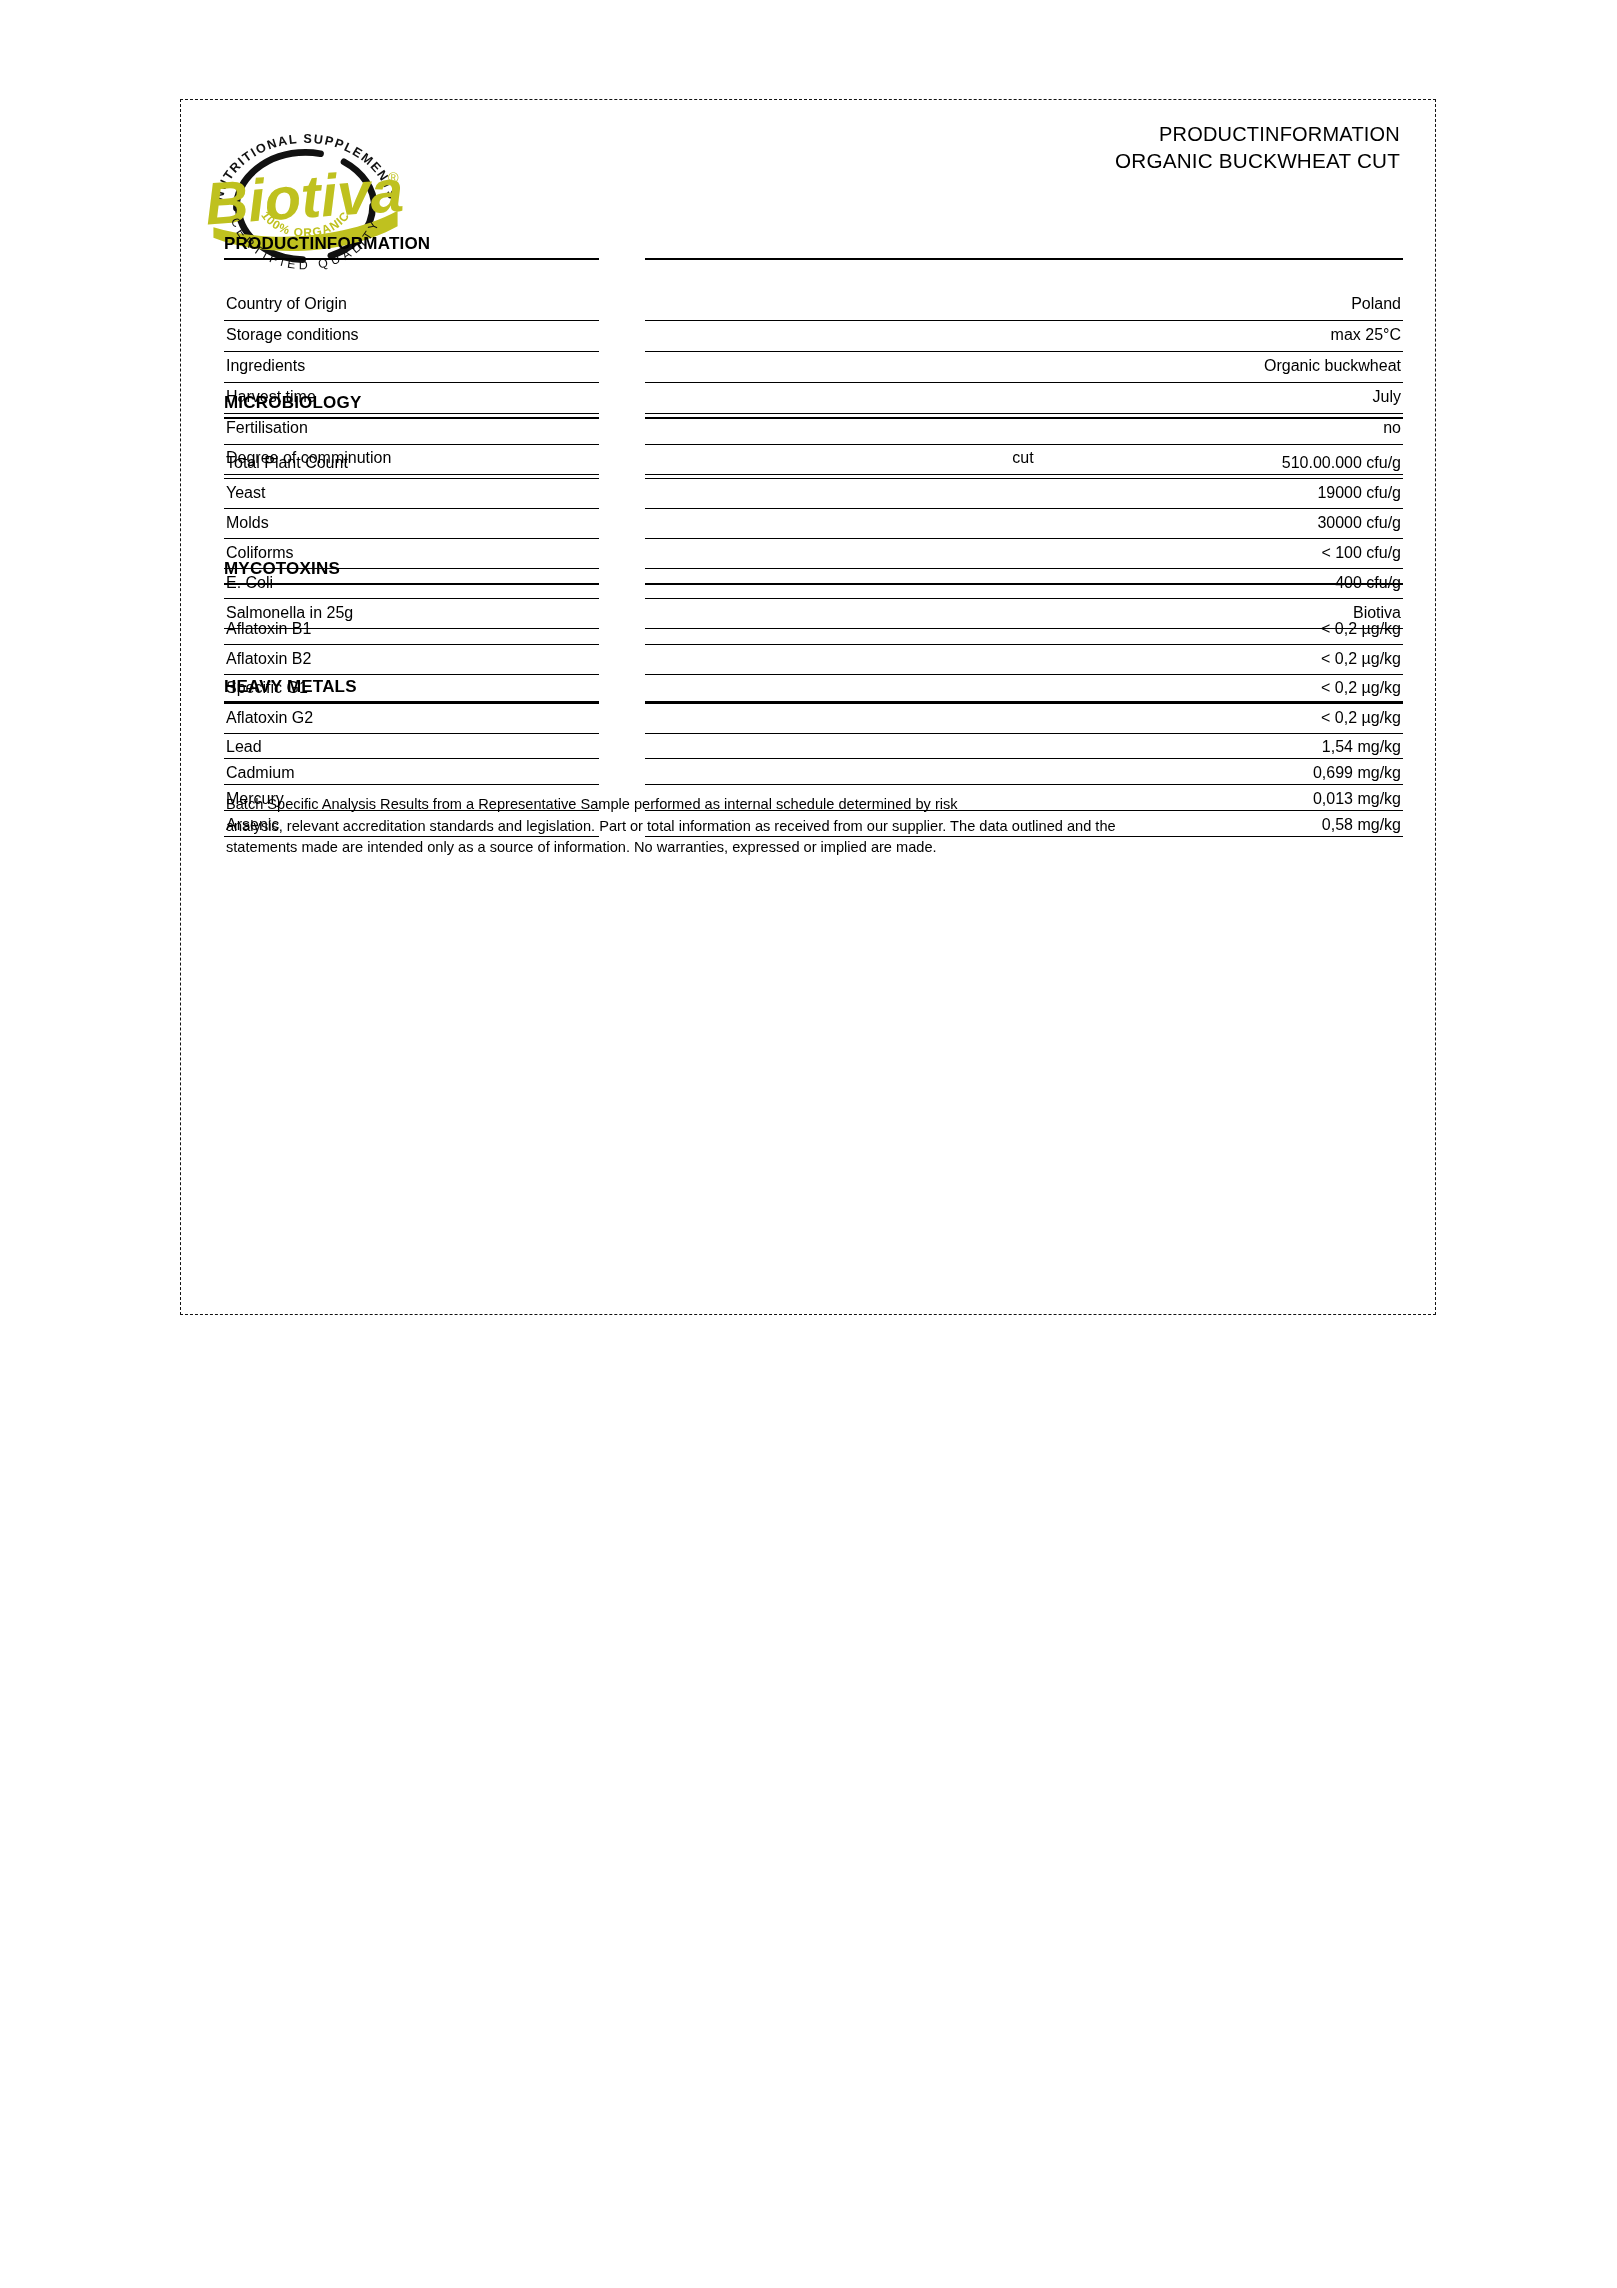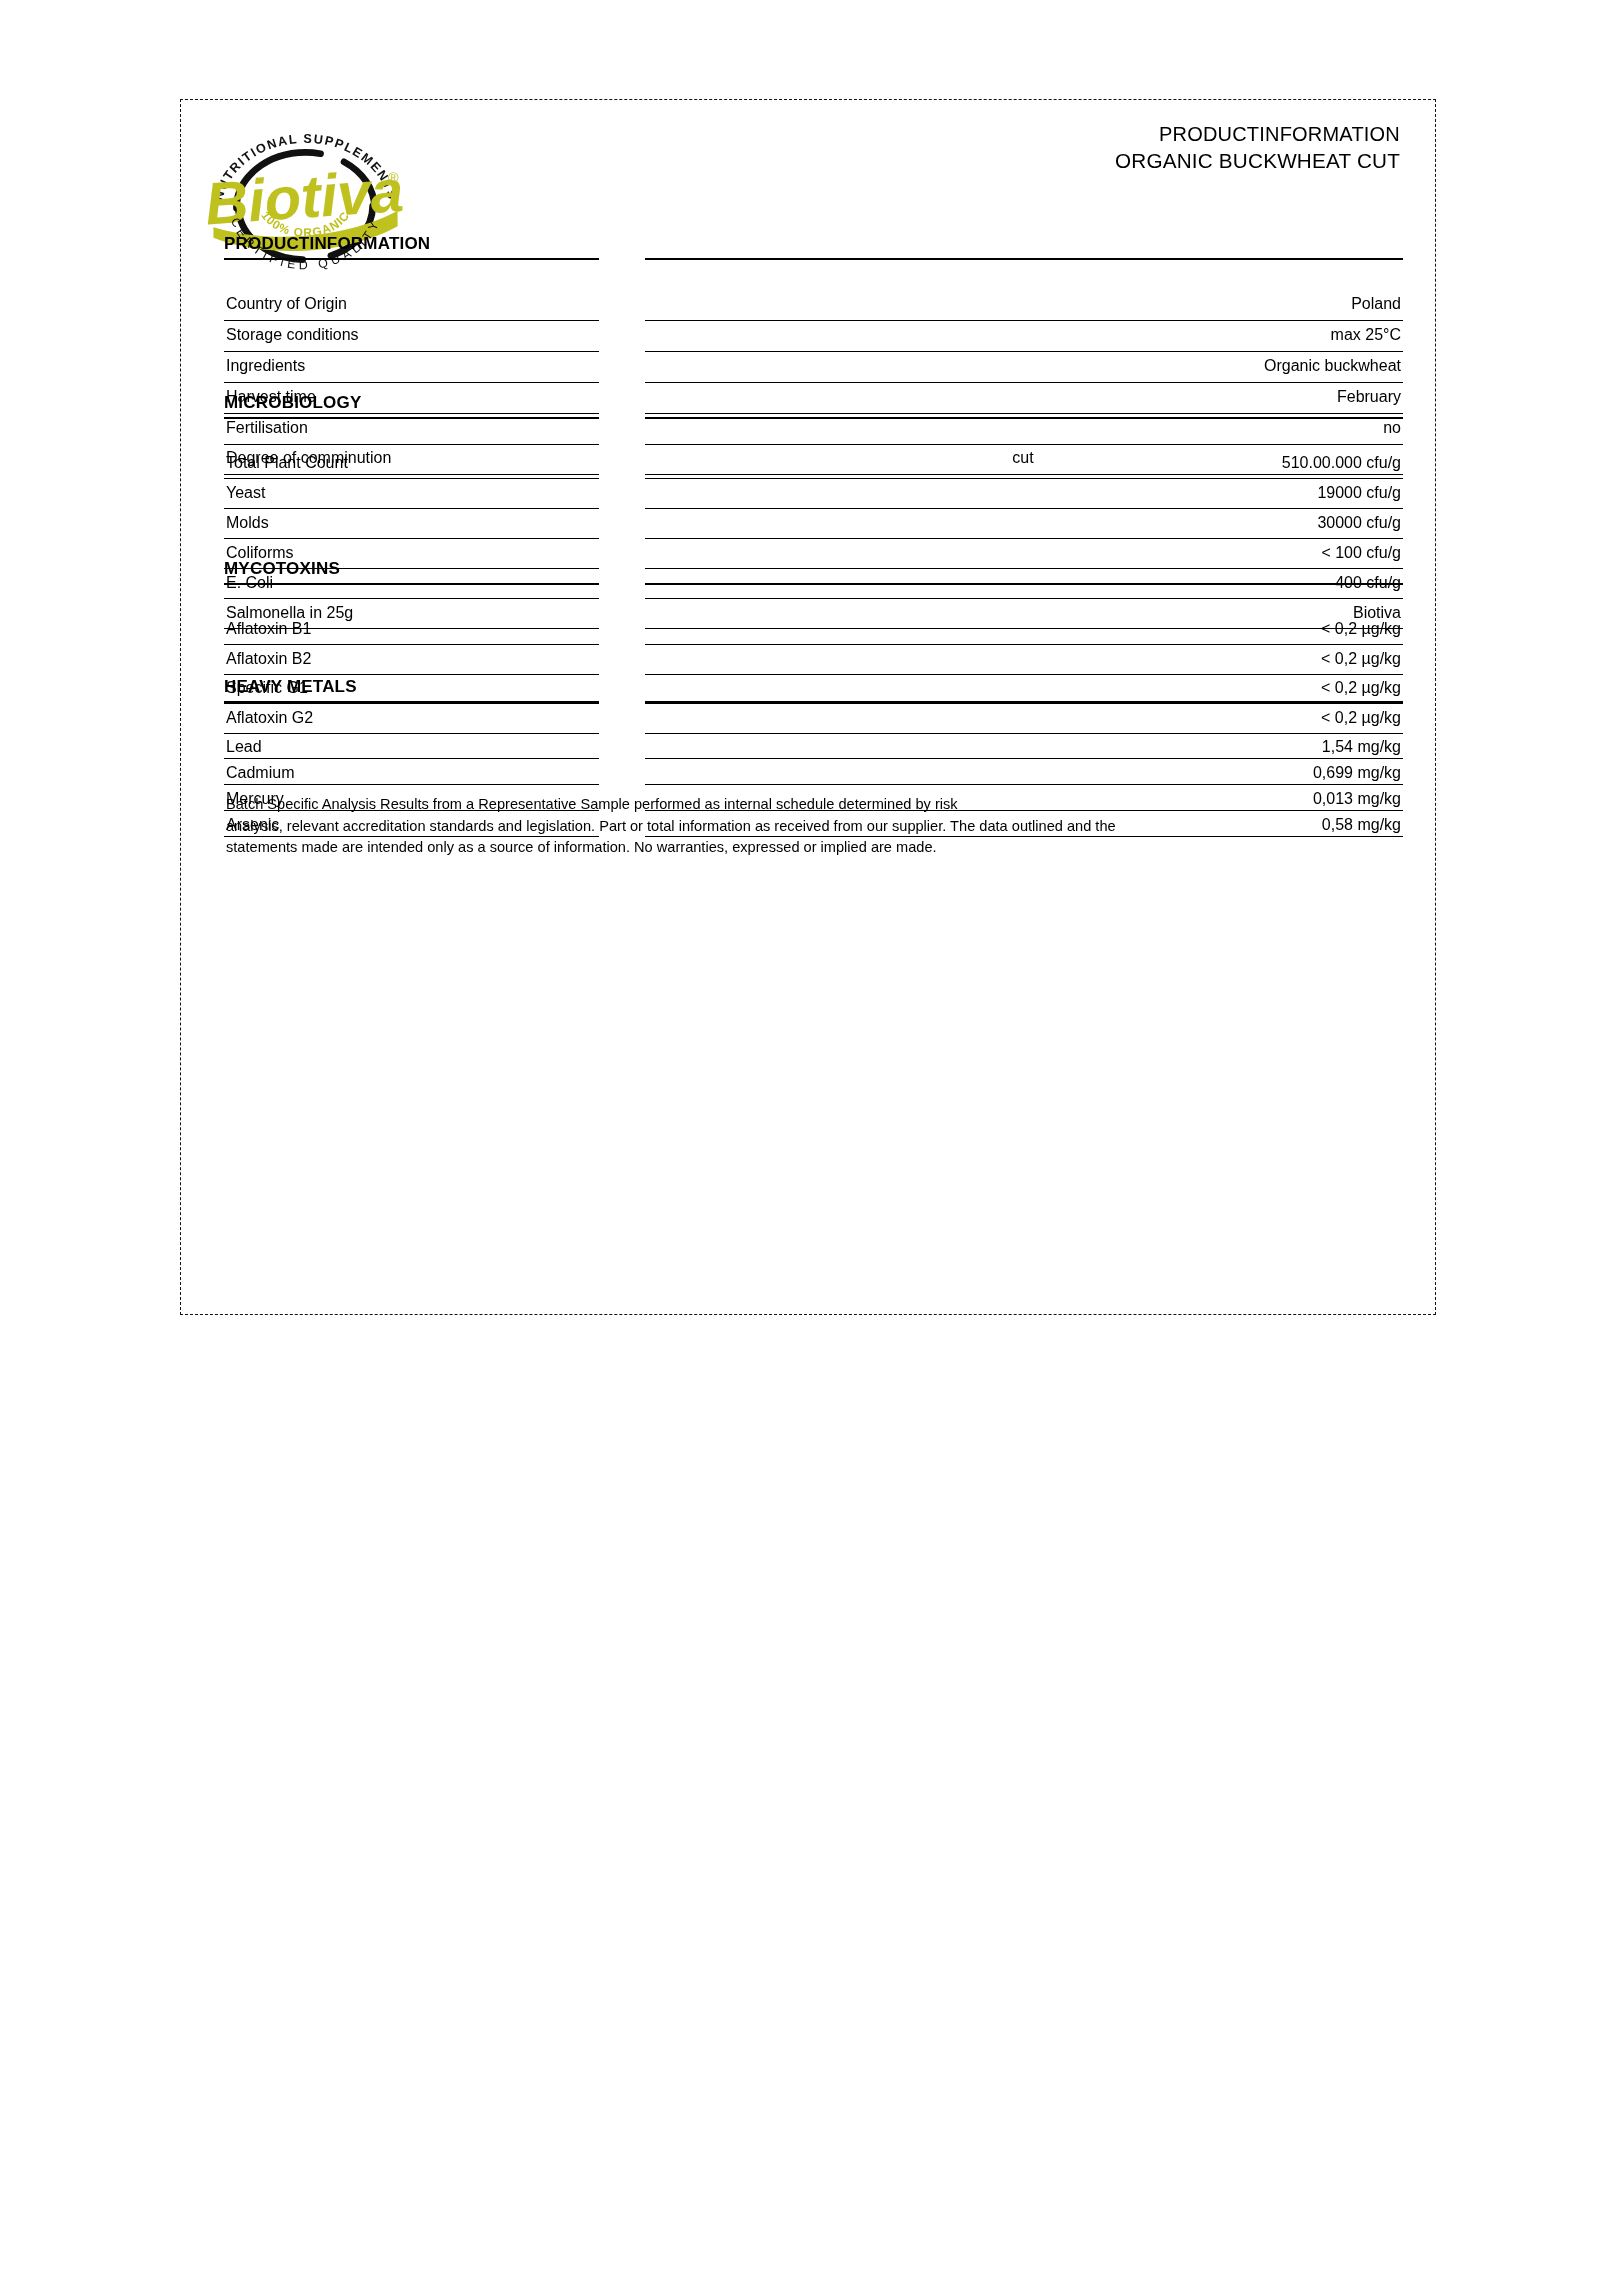--- a/index.html
+++ b/index.html
@@ -196,21 +196,21 @@
             <div class="underline-right" style="top: 28px;"></div>
           </div>
           <div class="row" style="position: absolute; left: 0px; width: 100%; top: 91px; height: 31px;">
             <div class="cell-label" style="top: 3.8px;">Ingredients</div>
             <div class="cell-value" style="top: 3.8px;">Organic buckwheat</div>
             <div class="underline-left" style="top: 28px;"></div>
             <div class="underline-right" style="top: 28px;"></div>
           </div>
           <div class="row" style="position: absolute; left: 0px; width: 100%; top: 122px; height: 31px;">
             <div class="cell-label" style="top: 3.8px;">Harvest time</div>
-            <div class="cell-value" style="top: 3.8px;">February</div>
+            <div class="cell-value" style="top: 3.8px;">July</div>
             <div class="underline-left" style="top: 28px;"></div>
             <div class="underline-right" style="top: 28px;"></div>
           </div>
           <div class="row" style="position: absolute; left: 0px; width: 100%; top: 153px; height: 31px;">
             <div class="cell-label" style="top: 3.8px;">Fertilisation</div>
             <div class="cell-value" style="top: 3.8px;">no</div>
             <div class="underline-left" style="top: 28px;"></div>
             <div class="underline-right" style="top: 28px;"></div>
           </div>
           <div class="row" style="position: absolute; left: 0px; width: 100%; top: 183px; height: 31px;">

